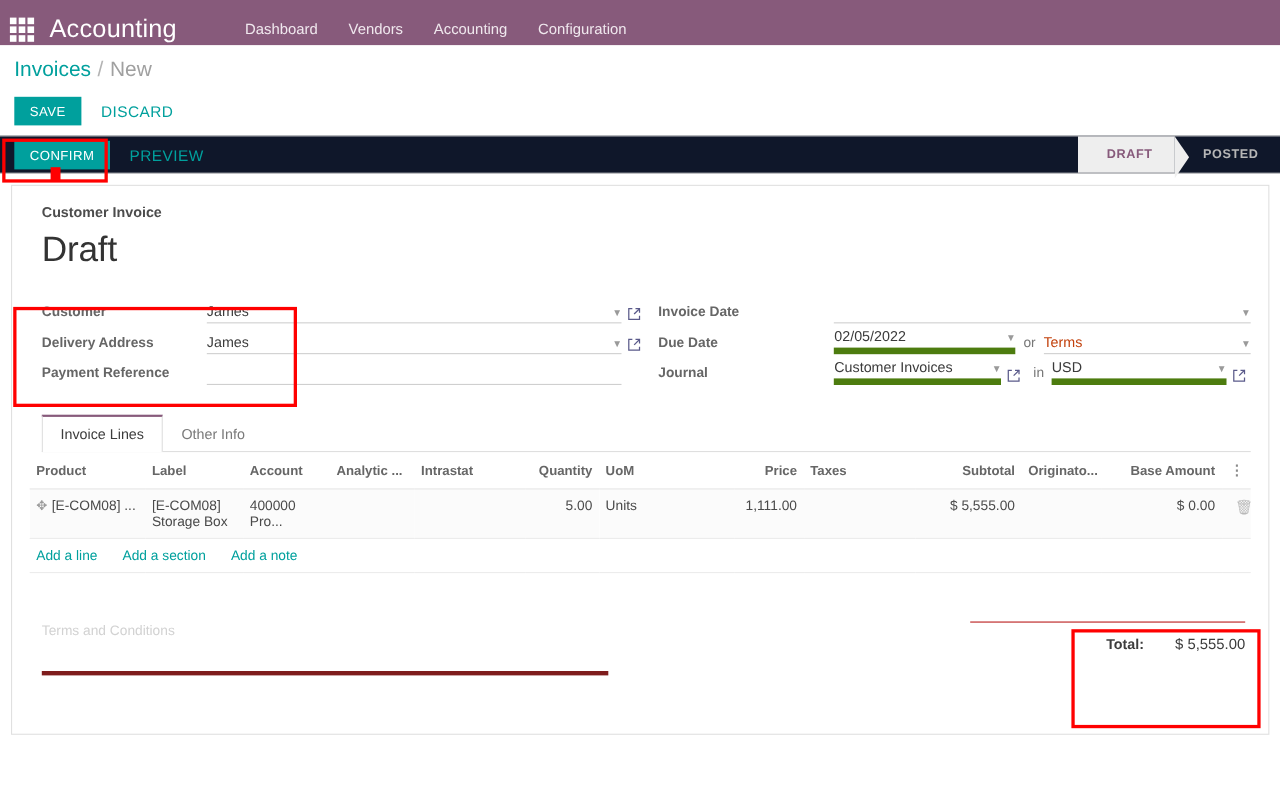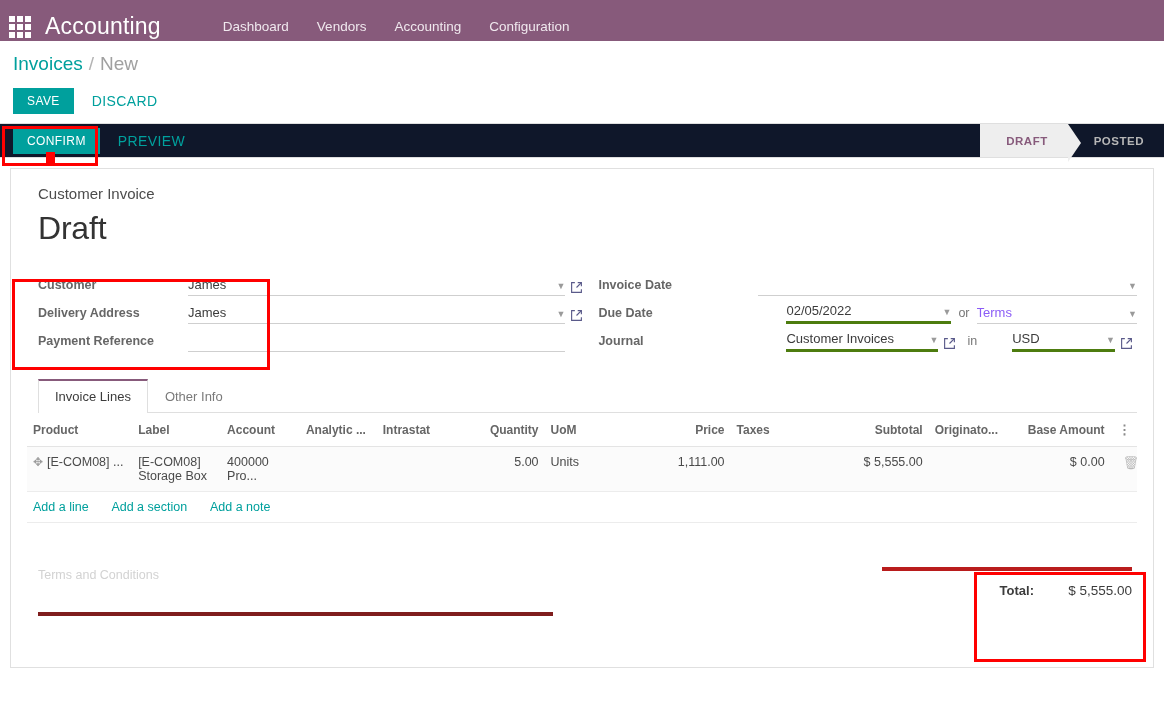--- a/index.html
+++ b/index.html
@@ -137,22 +137,22 @@
 
   
   .sheet-wrap { padding: 10px 10px 0 10px; }
   .sheet {
     border: 1px solid #e0e0e0;
     background: #ffffff;
     padding: 16px 16px 14px 16px;
     min-height: 500px;
   }
   .sheet-subtitle {
-    font-size: 15px;
-    font-weight: normal;
+    font-size: 13px;
+    font-weight: bold;
     color: #4c4c4c;
     padding-left: 11px;
   }
   .sheet-title {
     font-size: 32px;
     font-weight: 400;
     color: #333333;
     padding-left: 11px;
     margin: 8px 0 22px 0;
     letter-spacing: -.2px;
@@ -186,21 +186,21 @@
     position: relative;
     min-width: 0;
   }
   .fval {
     font-size: 13px;
     color: #3b3b3b;
     padding-bottom: 3px;
     white-space: nowrap;
     overflow: hidden;
   }
-  .fval.placeholder { color: #8b5cf6; }
+  .fval.placeholder { color: #c2410c; }
   .caret {
     margin-left: auto;
     padding-bottom: 4px;
     color: #9a9a9a;
     font-size: 9px;
     flex: 0 0 auto;
   }
   .extlink {
     flex: 0 0 auto;
     width: 22px;
@@ -211,21 +211,21 @@
     cursor: pointer;
   }
   .inline-word {
     flex: 0 0 auto;
     font-size: 12.5px;
     color: #777;
     padding: 0 7px 4px 7px;
   }
 
   
-  .fctrl.filled { border-bottom: 3px solid #4d7c0f; margin-left: 28px; }
+  .fctrl.filled { border-bottom: 6px solid #4d7c0f; }
 
   
   .tabs {
     display: flex;
     margin: 26px 0 0 11px;
     border-bottom: 1px solid #dfdfdf;
   }
   .tab {
     padding: 9px 16px;
     font-size: 13px;
@@ -304,26 +304,26 @@
     border-bottom: 4px solid #7f1d1d;
     padding-bottom: 30px;
   }
   .terms .ph { color: #d2d2d2; font-size: 12.5px; }
   .totals {
     margin-left: auto;
     width: 255px;
     padding-right: 5px;
   }
   .total-line {
-    border-top: 4px solid #b91c1c;
+    border-top: 1px solid #b91c1c;
     display: flex;
     justify-content: flex-end;
     align-items: baseline;
     padding-top: 12px;
-    gap: 20px;
+    gap: 14px;
   }
   .total-label { font-size: 13px; font-weight: bold; color: #3c3c3c; }
   .total-value { font-size: 13.5px; color: #3c3c3c; min-width: 78px; text-align: right; }
 
   
   .ann {
     position: absolute;
     border: 3px solid #ff0000;
     pointer-events: none;
     z-index: 40;

